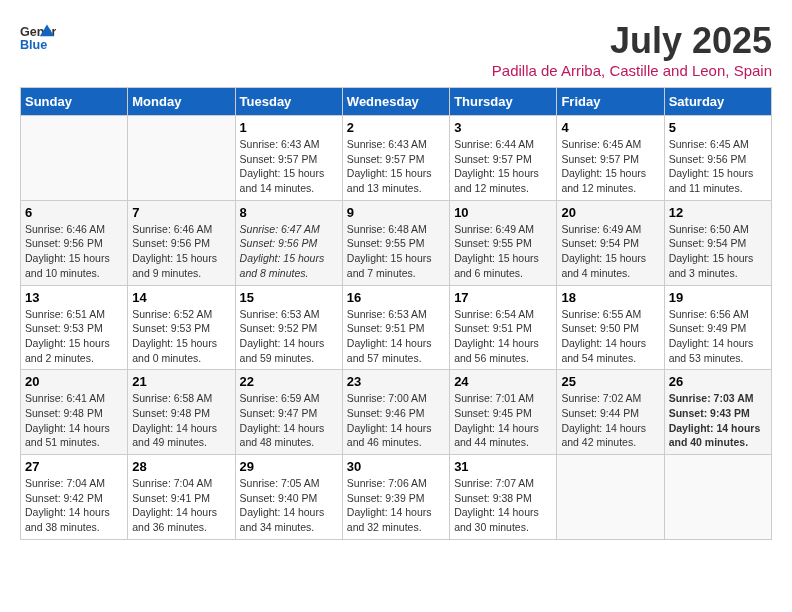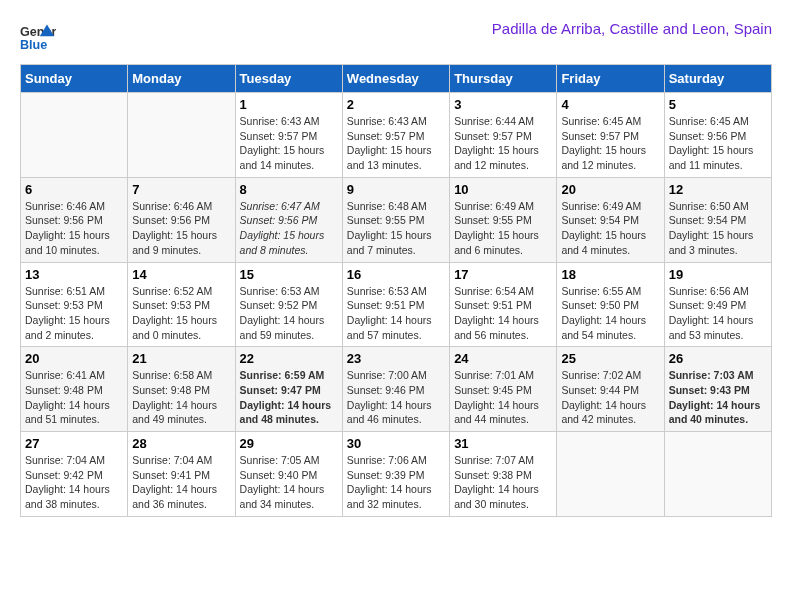--- a/index.html
+++ b/index.html
@@ -28,21 +28,21 @@
     .title-area {
       text-align: right;
     }
     .month-title {
       font-size: 36px;
       font-weight: bold;
       color: #333;
     }
     .subtitle {
       font-size: 15px;
-      color: #6d28d9;
+      color: #be185d;
     }
     .calendar {
       width: 100%;
       border-collapse: collapse;
       font-size: 11px;
     }
     .calendar th {
       background-color: #1565c0;
       color: #fff;
       padding: 6px 4px;
@@ -85,20 +85,21 @@
 
 <div class="header-area">
   <div class="logo">
     <svg class="logo-icon" viewBox="0 0 40 40" xmlns="http://www.w3.org/2000/svg">
       <text x="0" y="18" font-size="14" font-weight="bold" fill="#333">General</text>
       <text x="0" y="32" font-size="14" font-weight="bold" fill="#1565c0">Blue</text>
       <polygon points="30,5 38,18 22,18" fill="#1565c0"></polygon>
     </svg>
   </div>
   <div class="title-area">
+    <div class="month-title">July 2025</div>
     <div class="subtitle">Padilla de Arriba, Castille and Leon, Spain</div>
   </div>
 </div>
 
 <table class="calendar">
   <thead>
     <tr>
     <th>Sunday</th>
         <th>Monday</th>
         <th>Tuesday</th>
@@ -239,21 +240,21 @@
 Daylight: 14 hours and 51 minutes.</div>
         </td>
         <td>
           <div class="day-number">21</div>
           <div class="day-info" style="white-space: pre-line;">Sunrise: 6:58 AM
 Sunset: 9:48 PM
 Daylight: 14 hours and 49 minutes.</div>
         </td>
         <td>
           <div class="day-number">22</div>
-          <div class="day-info" style="white-space: pre-line; font-weight: bold;">Sunrise: 6:59 AM
+          <div class="day-info" style="white-space: pre-line;">Sunrise: 6:59 AM
 Sunset: 9:47 PM
 Daylight: 14 hours and 48 minutes.</div>
         </td>
         <td>
           <div class="day-number">23</div>
           <div class="day-info" style="white-space: pre-line;">Sunrise: 7:00 AM
 Sunset: 9:46 PM
 Daylight: 14 hours and 46 minutes.</div>
         </td>
         <td>

